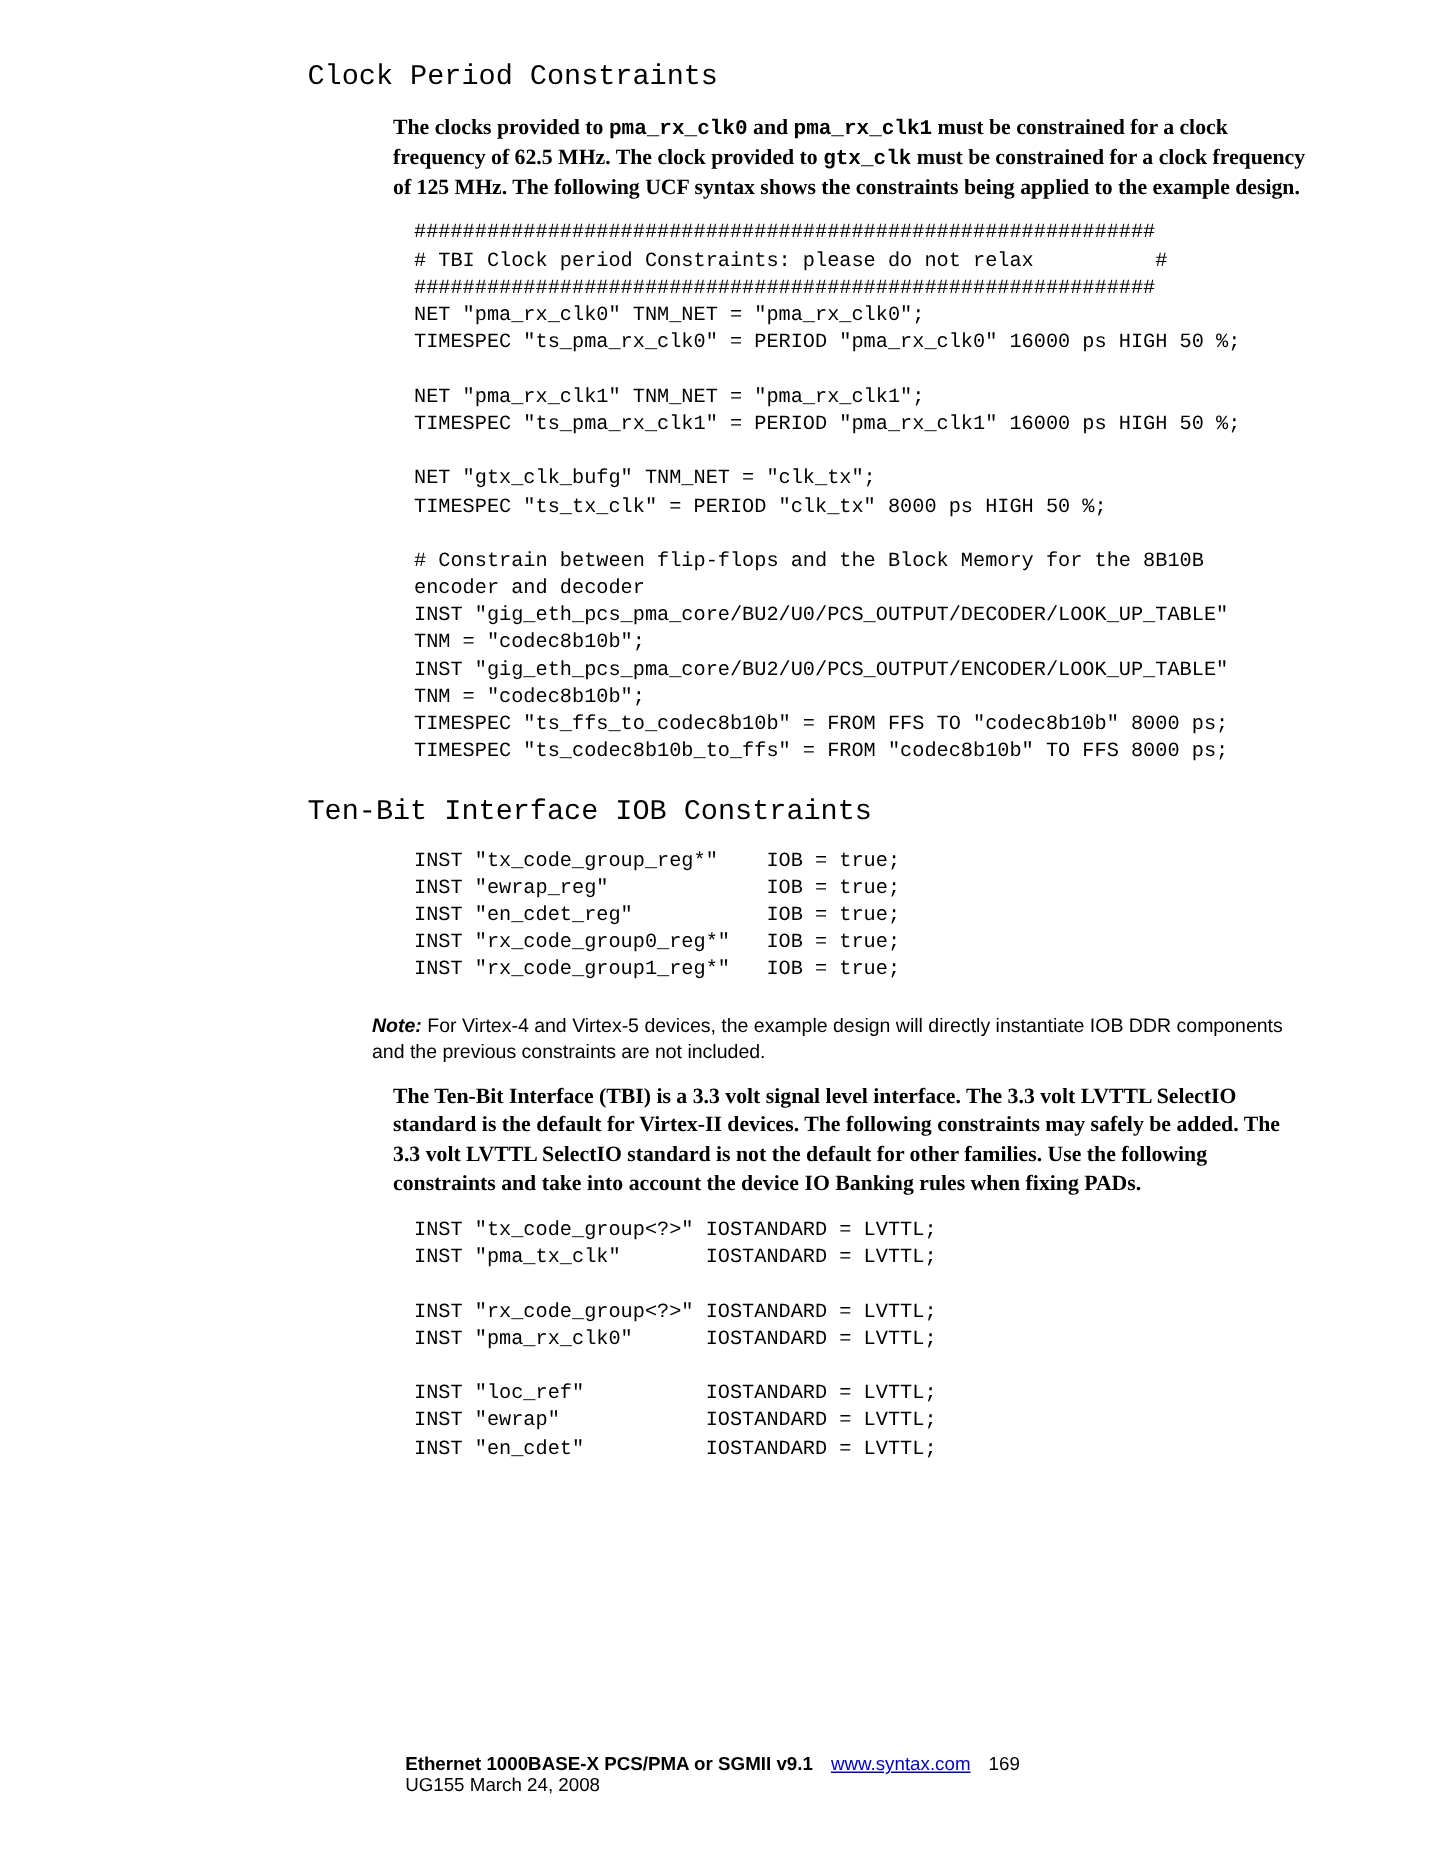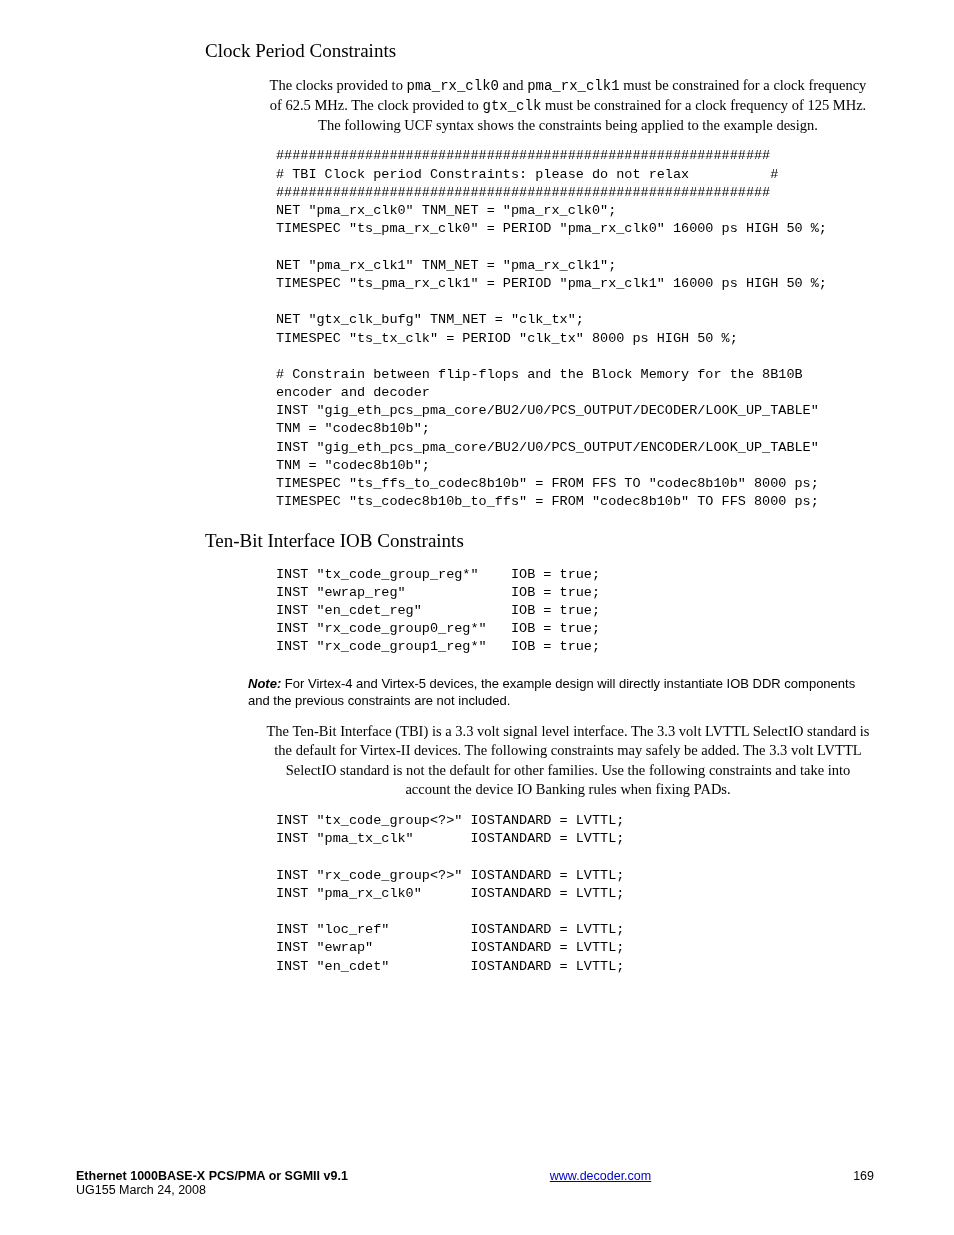--- a/index.html
+++ b/index.html
@@ -38,32 +38,33 @@
   .logo svg { margin-right: 3px; }
   .logo-reg {
     font-size: 9px;
     vertical-align: super;
     margin-left: 1px;
   }
   .content {
     margin-left: 130px;
   }
   h2 {
-    font-family: Liberation Serif, serif;
+    font-family: Liberation Mono, monospace;
     font-size: 19px;
     font-weight: normal;
     margin-bottom: 14px;
     margin-left: -5px;
   }
   p.body {
     font-size: 14.5px;
     line-height: 1.35;
     margin-left: 52px;
     margin-bottom: 12px;
-    text-align: center;
+    text-align: left;
+    font-weight: bold;
   }
   .mono-inline {
     font-family: 'Courier New', monospace;
     font-size: 14px;
   }
   pre.code {
     font-family: 'Courier New', monospace;
     font-size: 13.5px;
     line-height: 1.35;
     margin-left: 66px;
@@ -80,21 +81,21 @@
   .note-label {
     font-weight: bold;
     font-style: italic;
   }
   .footer {
     position: absolute;
     bottom: 38px;
     left: 76px;
     right: 80px;
     display: flex;
-    justify-content: space-between;
+    justify-content: center;
     font-family: Arial, Helvetica, sans-serif;
     font-size: 12.5px;
     gap: 12px;
   }
   .footer-left { text-align: left; }
   .footer-center { text-align: center; color: #0000cc; text-decoration: underline; }
   .footer-right { text-align: right; font-weight: normal; }
   .footer-title { font-weight: bold; }
 </style>
 </head>
@@ -159,15 +160,15 @@
 INST "en_cdet"          IOSTANDARD = LVTTL;</pre>
 
   </div>
 </div>
 
 <div class="footer">
   <div class="footer-left">
     <span class="footer-title">Ethernet 1000BASE-X PCS/PMA or SGMII v9.1</span><br>
     <span>UG155 March 24, 2008</span>
   </div>
-  <div class="footer-center">www.decoder.com</div>
+  <div class="footer-center">www.syntax.com</div>
   <div class="footer-right">169</div>
 </div>
 
 </body></html>

